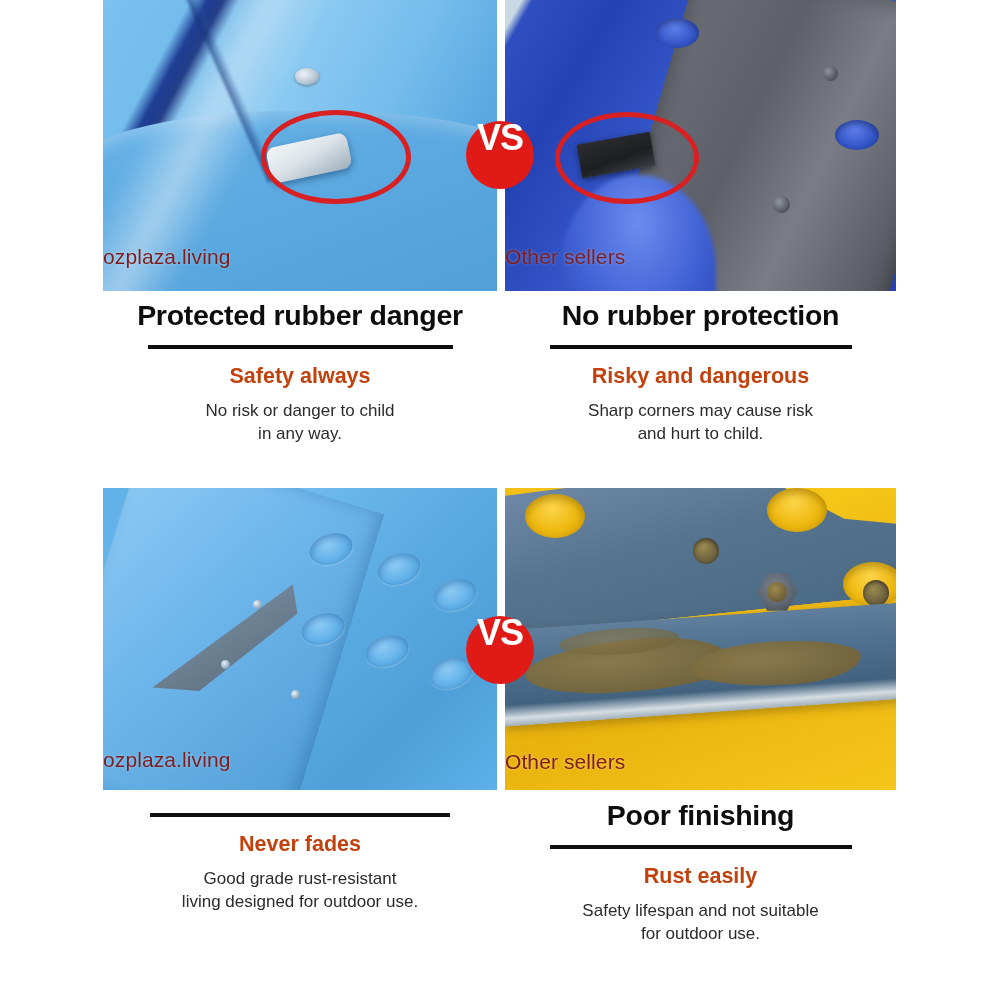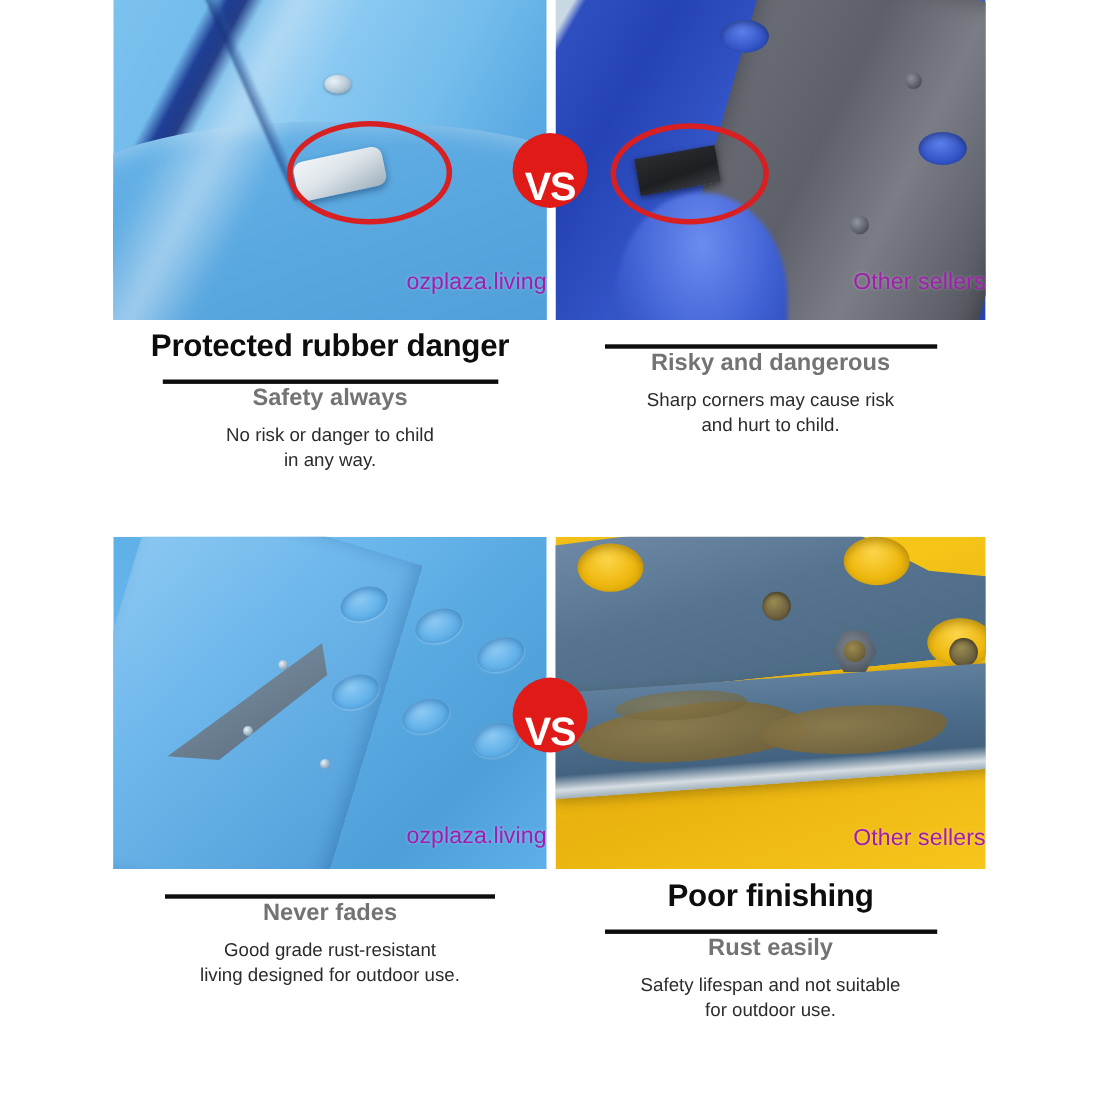--- a/index.html
+++ b/index.html
@@ -233,23 +233,23 @@
   .yellow-dimple {
     position: absolute; width: 60px; height: 44px; border-radius: 50%;
     background: radial-gradient(ellipse at 45% 32%, #fdd54a 0%, #eeb910 55%, #cf9c06 100%);
     box-shadow: inset 0 4px 8px rgba(130,95,5,.5);
   }
 
   
   .photo-caption {
     position: absolute;
     left: 0; right: 0;
-    text-align: right;
+    text-align: left;
     font-size: 21px;
-    color: #a21caf;
+    color: #7f1d1d;
     font-family: "Liberation Sans", sans-serif;
     letter-spacing: .1px;
     text-shadow: 0 0 3px rgba(255,255,255,.35);
   }
   .row-top .panel.side-left  .photo-caption { bottom: 22px; }
   .row-top .panel.side-right .photo-caption { bottom: 22px; }
   .row-bottom .panel.side-left  .photo-caption { bottom: 18px; }
   .row-bottom .panel.side-right .photo-caption { bottom: 16px; }
 
   
@@ -261,21 +261,21 @@
     pointer-events: none;
   }
 
   
   .vs-badge {
     position: absolute;
     width: 68px; height: 68px;
     border-radius: 50%;
     background: #e01b17;
     display: flex;
-    align-items: flex-end;
+    align-items: flex-start;
     justify-content: center;
     z-index: 20;
   }
   .vs-badge span {
     color: #ffffff;
     font-size: 36px;
     font-weight: bold;
     font-family: "Liberation Sans", sans-serif;
     letter-spacing: -1px;
     line-height: 1;
@@ -307,21 +307,22 @@
     background: #0d0d0d;
     margin: 13px auto 0;
     width: 305px;
   }
   .row-top .side-right .cap-rule     { width: 302px; }
   .row-bottom .side-left .cap-rule   { width: 300px; }
   .row-bottom .side-right .cap-rule  { width: 302px; }
 
   .cap-sub {
     font-size: 21.5px;
-    color: #737373;
+    color: #c2410c;
+    margin-top: 15px;
     line-height: 1.2;
     font-weight: 600;
   }
   .cap-desc {
     font-size: 17px;
     color: #2b2b2b;
     margin-top: 9px;
     line-height: 1.38;
   }
 </style>
@@ -364,20 +365,21 @@
       <div class="cap-title">Protected rubber danger</div>
       <div class="cap-rule"></div>
       <div class="cap-sub">Safety always</div>
       <div class="cap-desc">
         <div>No risk or danger to child</div>
         <div>in any way.</div>
       </div>
     </div>
 
     <div class="caption-col side-right">
+      <div class="cap-title">No rubber protection</div>
       <div class="cap-rule"></div>
       <div class="cap-sub">Risky and dangerous</div>
       <div class="cap-desc">
         <div>Sharp corners may cause risk</div>
         <div>and hurt to child.</div>
       </div>
     </div>
   </div>
 
   <div class="compare-block row-bottom">

